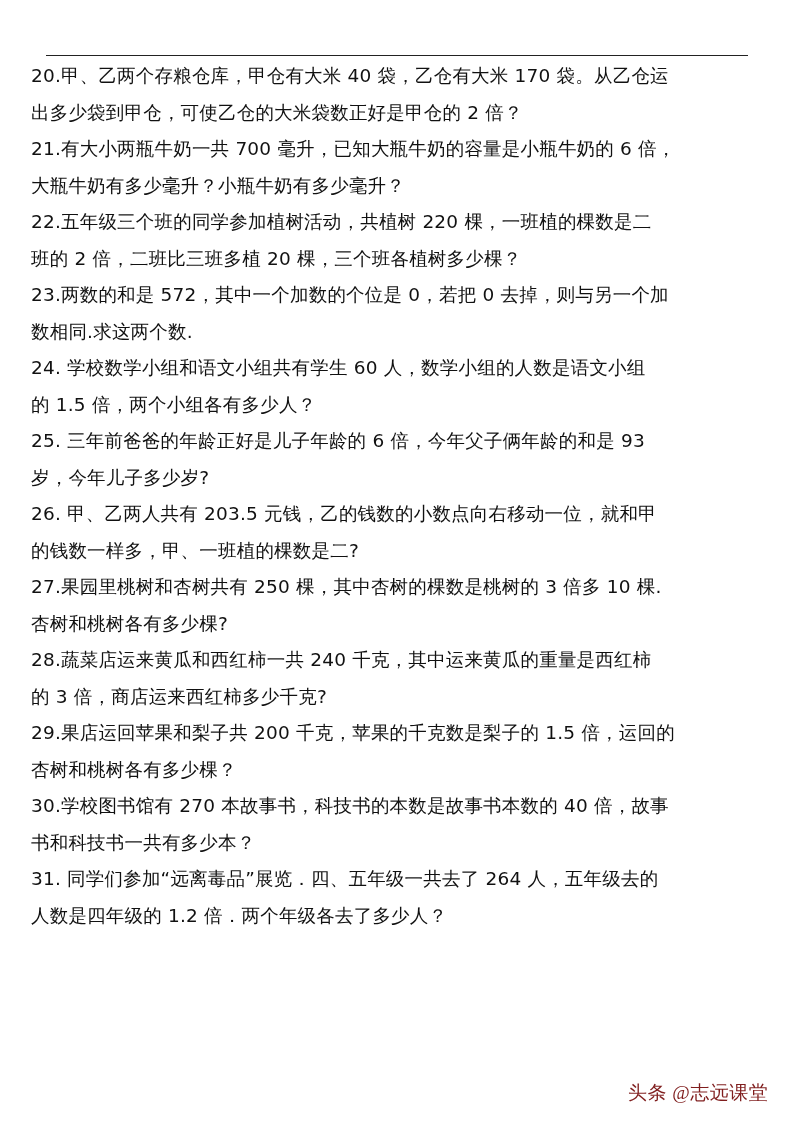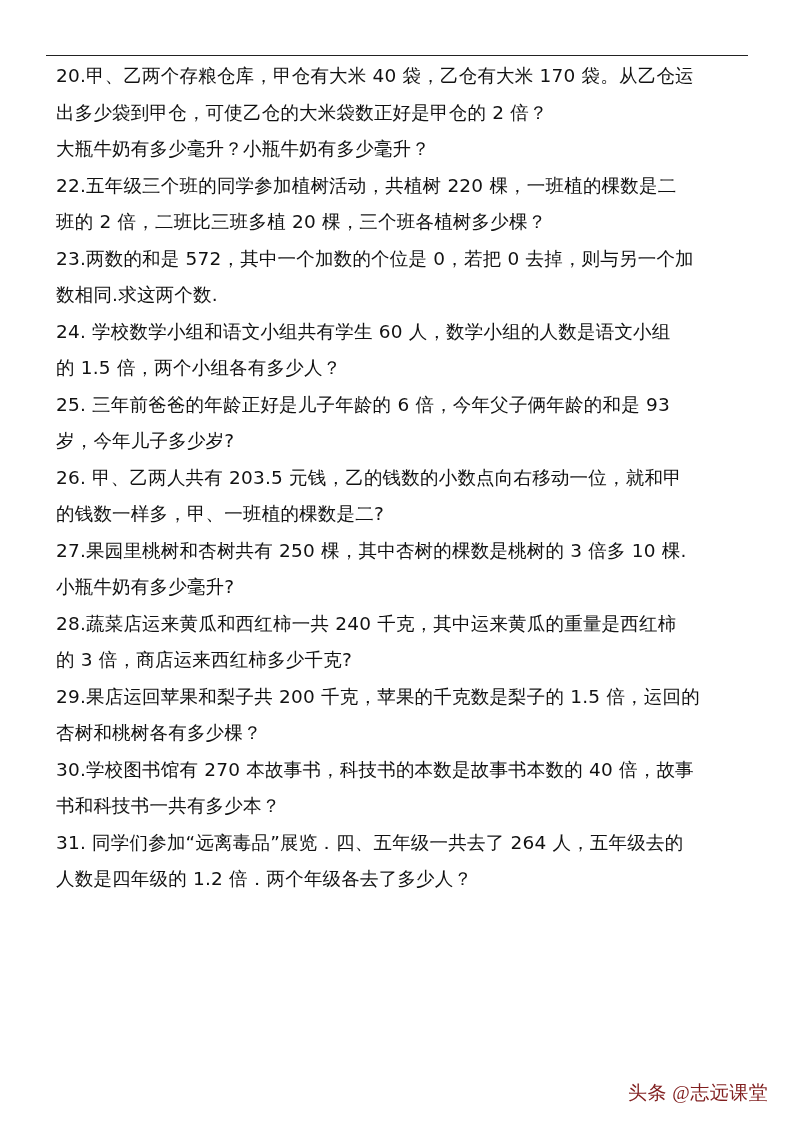--- a/index.html
+++ b/index.html
@@ -6,21 +6,21 @@
   body {
     width: 794px; height: 1123px; position: relative; overflow: hidden;
     font-family: "DejaVu Sans", "Liberation Sans", sans-serif;
     color: #111111;
   }
   .rule {
     position: absolute; left: 46px; top: 55px; width: 702px; height: 0;
     border-top: 1.5px solid #222222;
   }
   .content {
-    position: absolute; left: 56px; top: 58px; width: 705px;
+    position: absolute; left: 31px; top: 58px; width: 705px;
   }
   .line {
     height: 36.5px; line-height: 36.5px;
     font-size: 18.5px; white-space: nowrap; letter-spacing: 0.2px;
     overflow: visible;
   }
   .watermark {
     position: absolute; left: 628px; top: 1080px;
     font-size: 19px; color: #7f1d1d; letter-spacing: 0.5px;
     font-family: Liberation Serif, serif;
@@ -31,20 +31,21 @@
 <body>
 
 <div class="rule"></div>
 
 <div class="content">
   <div>
     <div class="line">20.甲、乙两个存粮仓库，甲仓有大米 40 袋，乙仓有大米 170 袋。从乙仓运</div>
     <div class="line">出多少袋到甲仓，可使乙仓的大米袋数正好是甲仓的 2 倍？</div>
   </div>
   <div>
+    <div class="line">21.有大小两瓶牛奶一共 700 毫升，已知大瓶牛奶的容量是小瓶牛奶的 6 倍，</div>
     <div class="line">大瓶牛奶有多少毫升？小瓶牛奶有多少毫升？</div>
   </div>
   <div>
     <div class="line">22.五年级三个班的同学参加植树活动，共植树 220 棵，一班植的棵数是二</div>
     <div class="line">班的 2 倍，二班比三班多植 20 棵，三个班各植树多少棵？</div>
   </div>
   <div>
     <div class="line">23.两数的和是 572，其中一个加数的个位是 0，若把 0 去掉，则与另一个加</div>
     <div class="line">数相同.求这两个数.</div>
   </div>
@@ -55,21 +56,21 @@
   <div>
     <div class="line">25. 三年前爸爸的年龄正好是儿子年龄的 6 倍，今年父子俩年龄的和是 93</div>
     <div class="line">岁，今年儿子多少岁?</div>
   </div>
   <div>
     <div class="line">26. 甲、乙两人共有 203.5 元钱，乙的钱数的小数点向右移动一位，就和甲</div>
     <div class="line">的钱数一样多，甲、一班植的棵数是二?</div>
   </div>
   <div>
     <div class="line">27.果园里桃树和杏树共有 250 棵，其中杏树的棵数是桃树的 3 倍多 10 棵.</div>
-    <div class="line">小瓶牛奶有多少毫升?</div>
+    <div class="line">杏树和桃树各有多少棵?</div>
   </div>
   <div>
     <div class="line">28.蔬菜店运来黄瓜和西红柿一共 240 千克，其中运来黄瓜的重量是西红柿</div>
     <div class="line">的 3 倍，商店运来西红柿多少千克?</div>
   </div>
   <div>
     <div class="line">29.果店运回苹果和梨子共 200 千克，苹果的千克数是梨子的 1.5 倍，运回的</div>
     <div class="line">杏树和桃树各有多少棵？</div>
   </div>
   <div>

